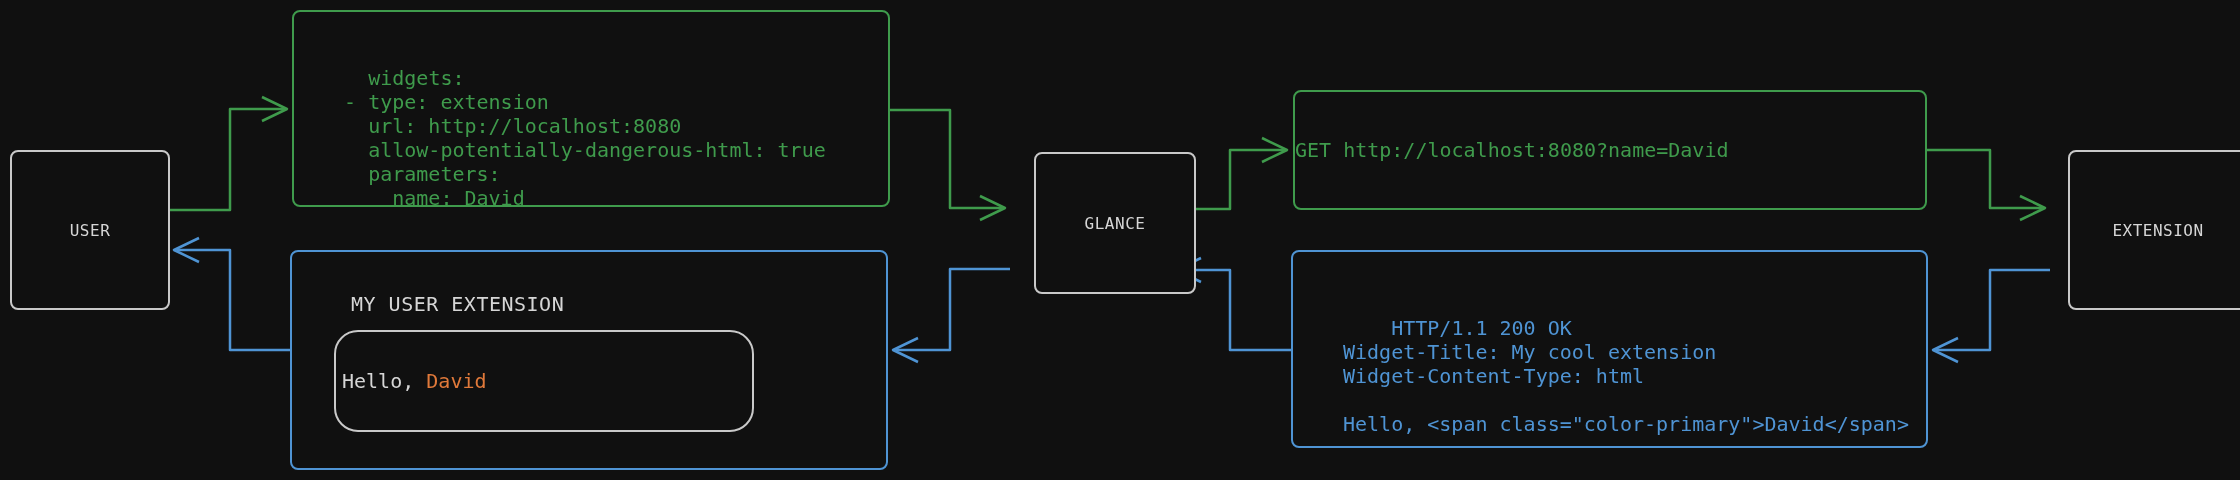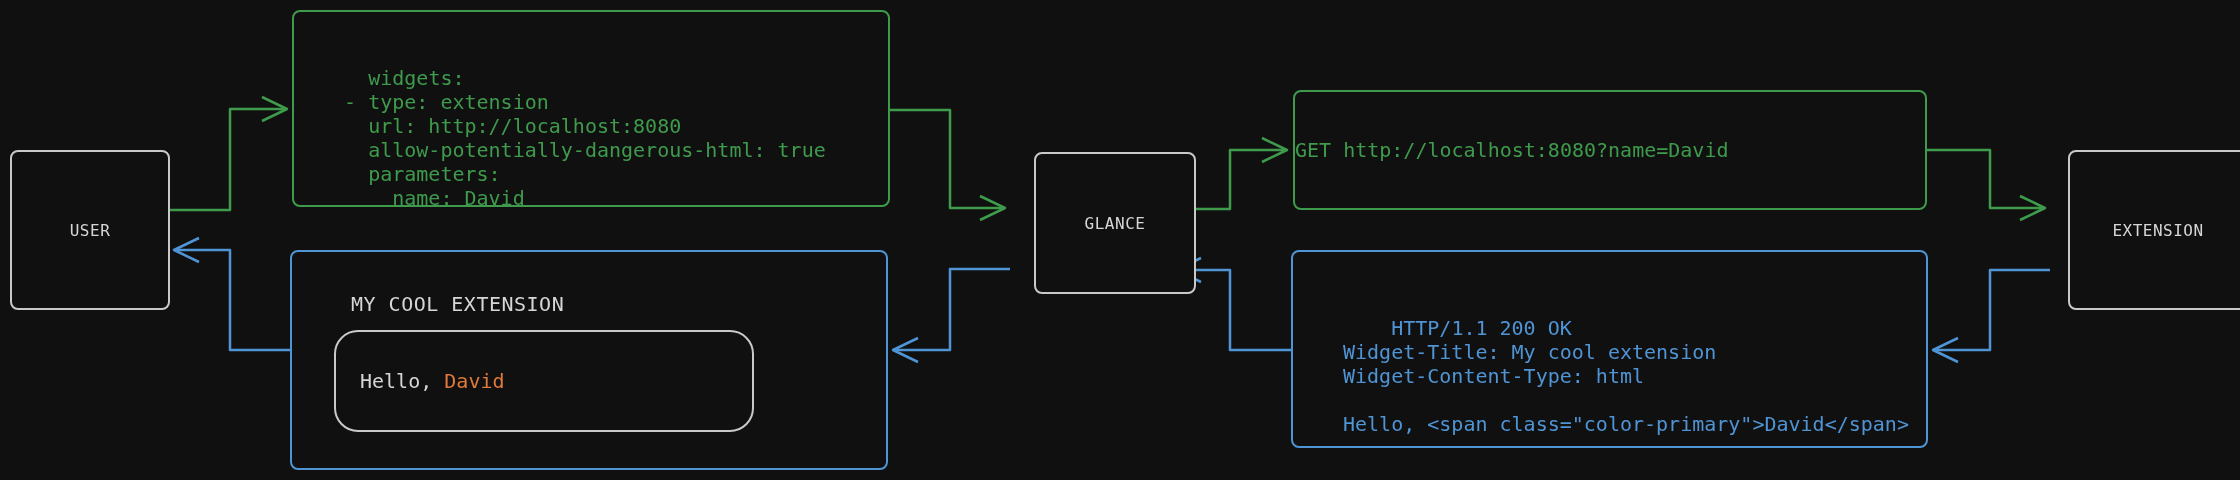--- a/index.html
+++ b/index.html
@@ -36,21 +36,21 @@
   #config-box{left:292px;top:10px;width:598px;height:197px;padding:30px 0 0 26px;}
   #request-box{left:1293px;top:90px;width:634px;height:120px;
                display:flex;align-items:center;}
   #response-box{left:1291px;top:250px;width:637px;height:198px;padding:40px 5px 0 50px;}
 
   #widget-box{left:290px;top:250px;width:598px;height:220px;border-color:var(--blue);}
   #widget-title{color:var(--fg);font-size:20px;line-height:24px;
                 margin:40px 0 0 59px;letter-spacing:0.5px;}
   #widget-inner{position:relative;margin:14px 0 0 42px;width:420px;height:102px;
                 border:2px solid var(--border);border-radius:24px;
-                display:flex;align-items:center;padding-left:24px;
+                display:flex;align-items:center;padding-left:6px;
                 font-size:20px;color:var(--fg);white-space:pre;}
   #widget-inner .name{color:var(--orange);}
 </style>
 </head>
 <body>
 
 <div class="canvas">
 
   <svg class="edges" width="2240" height="480" viewBox="0 0 2240 480">
 
@@ -116,19 +116,19 @@
 
   <div class="box codebox blue" id="response-box">
     <span>HTTP/1.1 200 OK
 Widget-Title: My cool extension
 Widget-Content-Type: html
 
 Hello, &lt;span class="color-primary"&gt;David&lt;/span&gt;</span>
   </div>
 
   <div class="box" id="widget-box">
-    <div id="widget-title">MY COOL EXTENSION</div>
+    <div id="widget-title">MY USER EXTENSION</div>
     <div id="widget-inner">
       <span>Hello, </span><span class="name">David</span>
     </div>
   </div>
 
 </div>
 
 </body></html>

